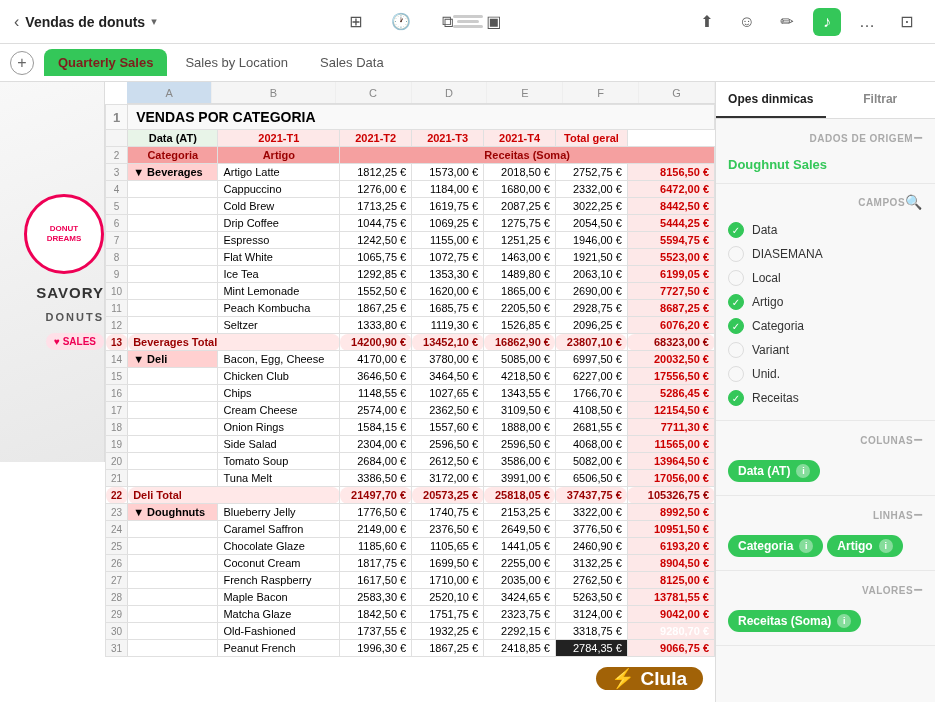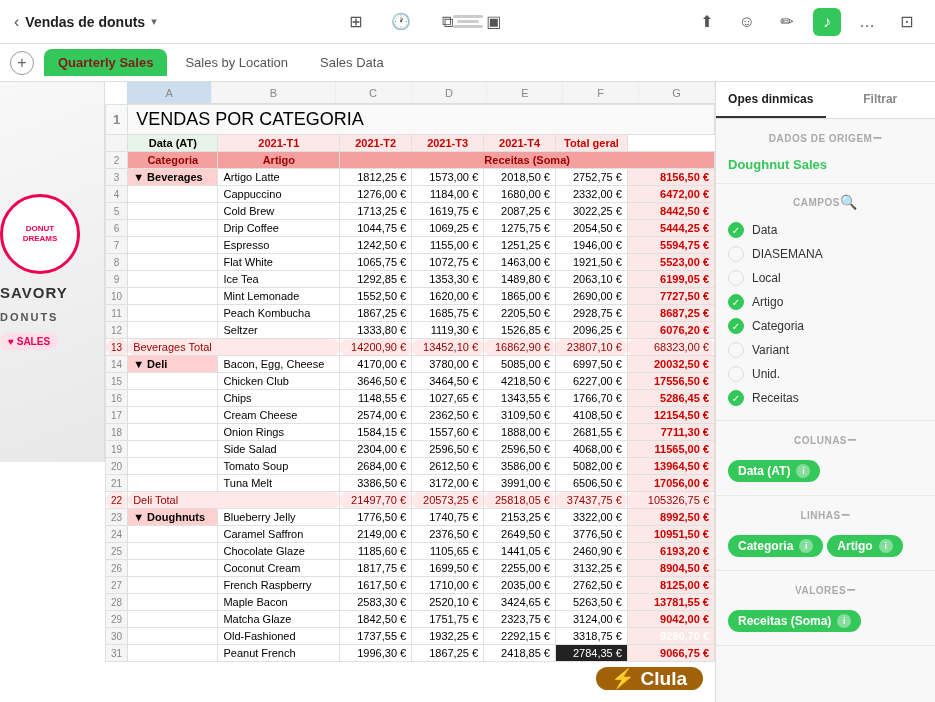--- a/index.html
+++ b/index.html
@@ -20,21 +20,21 @@
     .tab-bar { display: flex; align-items: center; padding: 0 10px; background: #fff; border-bottom: 1px solid #ddd; height: 38px; gap: 4px; }
     .add-tab-btn { width: 24px; height: 24px; border-radius: 50%; border: 1.5px solid #999; display: flex; align-items: center; justify-content: center; font-size: 16px; color: #666; cursor: pointer; margin-right: 6px; }
     .tab { padding: 6px 14px; border-radius: 8px 8px 0 0; font-size: 13px; cursor: pointer; color: #555; }
     .tab.active { background: #34c759; color: #7f1d1d; font-weight: 600; }
 
     
     .main { display: flex; height: calc(702px - 82px); }
 
     
     .spreadsheet { flex: 1; overflow: hidden; background: #fff; position: relative; }
-    .logo-area { position: absolute; left: 0; top: 0; width: 105px; height: 380px; background: linear-gradient(160deg, #f8f8f8, #e8e8e8); border-right: 1px solid #ddd; overflow: hidden; display: flex; flex-direction: column; align-items: flex-start; justify-content: center; gap: 10px; }
+    .logo-area { position: absolute; left: 0; top: 0; width: 105px; height: 380px; background: linear-gradient(160deg, #f8f8f8, #e8e8e8); border-right: 1px solid #ddd; overflow: hidden; display: flex; flex-direction: column; align-items: flex-end; justify-content: center; gap: 10px; }
     .logo-circle { width: 80px; height: 80px; border-radius: 50%; border: 3px solid #e05; display: flex; align-items: center; justify-content: center; font-size: 9px; font-weight: 700; color: #e05; text-align: center; line-height: 1.2; background: #fff; }
     .logo-text1 { font-size: 15px; font-weight: 900; color: #333; letter-spacing: 1px; }
     .logo-text2 { font-size: 11px; font-weight: 700; color: #555; letter-spacing: 2px; }
     .logo-text3 { font-size: 10px; font-weight: 700; color: #e05; background: #ffe0e8; padding: 3px 8px; border-radius: 10px; }
 
     .table-container { margin-left: 105px; overflow: auto; height: 100%; }
     .col-indicator { display: flex; background: #f5f5f5; border-bottom: 1px solid #ddd; height: 22px; }
     .col-indicator-cell { font-size: 11px; color: #888; text-align: center; border-right: 1px solid #eee; display: flex; align-items: center; justify-content: center; }
 
     table { border-collapse: collapse; font-size: 11px; width: 100%; }
@@ -42,36 +42,36 @@
     .row-num { width: 22px; background: #f5f5f5; color: #888; text-align: center; font-size: 10px; border-right: 1px solid #ddd; }
     .header-title-row td { font-size: 13px; font-weight: 700; background: #f9f9f9; }
     .col-g { min-width: 80px; background: #fde8e8 !important; color: #c00; font-weight: 600; }
     .data-at-header { background: #e8f4e8 !important; }
     .period-header { background: #fde8e8 !important; color: #c00; }
     .total-header { background: #fde8e8 !important; color: #c00; font-weight: 700; }
     .category-header { background: #f5a0a0 !important; color: #900; font-weight: 700; }
     .item-header { background: #f5a0a0 !important; color: #900; font-weight: 700; }
     .revenue-header { background: #f5a0a0 !important; color: #900; font-weight: 700; }
     .beverages-label { background: #ffd0d0 !important; font-weight: 700; }
-    .subtotal-row td { background: #ffe8e8 !important; font-weight: 400; color: #900; border-radius: 8px; }
+    .subtotal-row td { background: #ffe8e8 !important; font-weight: 700; color: #900; border-radius: 8px; }
     .deli-label { background: #ffd0d0 !important; font-weight: 700; }
     .donuts-label { background: #ffd0d0 !important; font-weight: 700; margin-top: 16px; }
     .value-cell { text-align: right; }
 
     
     .clula-btn { position: absolute; bottom: 12px; right: 12px; background: #a16207; color: #fff; border: none; border-radius: 20px; padding: 0 16px; font-size: 19px; font-weight: 600; cursor: pointer; display: flex; align-items: center; gap: 6px; }
 
     
     .right-panel { width: 220px; background: #f8f8f8; border-left: 1px solid #ddd; display: flex; flex-direction: column; overflow-y: auto; }
     .panel-tabs { display: flex; border-bottom: 1px solid #ddd; background: #fff; }
     .panel-tab { flex: 1; padding: 10px; text-align: center; font-size: 12px; font-weight: 600; cursor: pointer; color: #888; border-bottom: 2px solid transparent; }
     .panel-tab.active { color: #222; border-bottom-color: #333; }
 
     .panel-section { padding: 10px 12px; border-bottom: 1px solid #e8e8e8; }
-    .panel-section-title { font-size: 10px; font-weight: 700; color: #aaa; text-transform: uppercase; letter-spacing: 0.5px; margin-bottom: 8px; display: flex; justify-content: center; align-items: center; }
+    .panel-section-title { font-size: 10px; font-weight: 700; color: #aaa; text-transform: uppercase; letter-spacing: 0.5px; margin-bottom: 8px; display: flex; justify-content: flex-end; align-items: center; }
     .source-link { font-size: 13px; font-weight: 600; color: #34c759; cursor: pointer; }
 
     .field-item { display: flex; align-items: center; gap: 8px; padding: 4px 0; }
     .field-checkbox { width: 16px; height: 16px; border-radius: 50%; border: 1.5px solid #ddd; display: flex; align-items: center; justify-content: center; flex-shrink: 0; }
     .field-checkbox.checked { background: #34c759; border-color: #34c759; }
     .field-checkbox.checked::after { content: '✓'; color: #fff; font-size: 10px; }
     .field-label { font-size: 12px; color: #333; }
 
     .pill { background: #34c759; color: #fff; border-radius: 14px; padding: 4px 10px; font-size: 12px; font-weight: 600; display: inline-flex; align-items: center; gap: 6px; margin: 3px 0; }
     .pill .info-icon { width: 14px; height: 14px; border-radius: 50%; background: rgba(255,255,255,0.4); display: flex; align-items: center; justify-content: center; font-size: 9px; font-weight: 700; cursor: pointer; }
@@ -136,21 +136,21 @@
         <div class="col-indicator-cell" style="width:80px;">E</div>
         <div class="col-indicator-cell" style="width:80px;">F</div>
         <div class="col-indicator-cell" style="width:80px;">G</div>
       </div>
 
       <table>
 
         <tbody>
             <tr class="header-title-row">
           <td class="row-num">1</td>
-          <td colspan="7" style="font-size:18px;font-weight:400;padding:4px 8px;">VENDAS POR CATEGORIA</td>
+          <td colspan="7" style="font-size:14px;font-weight:700;padding:4px 8px;">VENDAS POR CATEGORIA</td>
         </tr>
 
         <tr>
           <td class="row-num"></td>
           <td class="data-at-header" style="text-align:center;font-weight:600;font-size:11px;" colspan="1">Data (AT)</td>
           <td class="period-header" style="text-align:center;font-weight:600;">2021-T1</td>
           <td class="period-header" style="text-align:center;font-weight:600;">2021-T2</td>
           <td class="period-header" style="text-align:center;font-weight:600;">2021-T3</td>
           <td class="period-header" style="text-align:center;font-weight:600;">2021-T4</td>
           <td class="total-header" style="text-align:center;font-weight:700;">Total geral</td>

